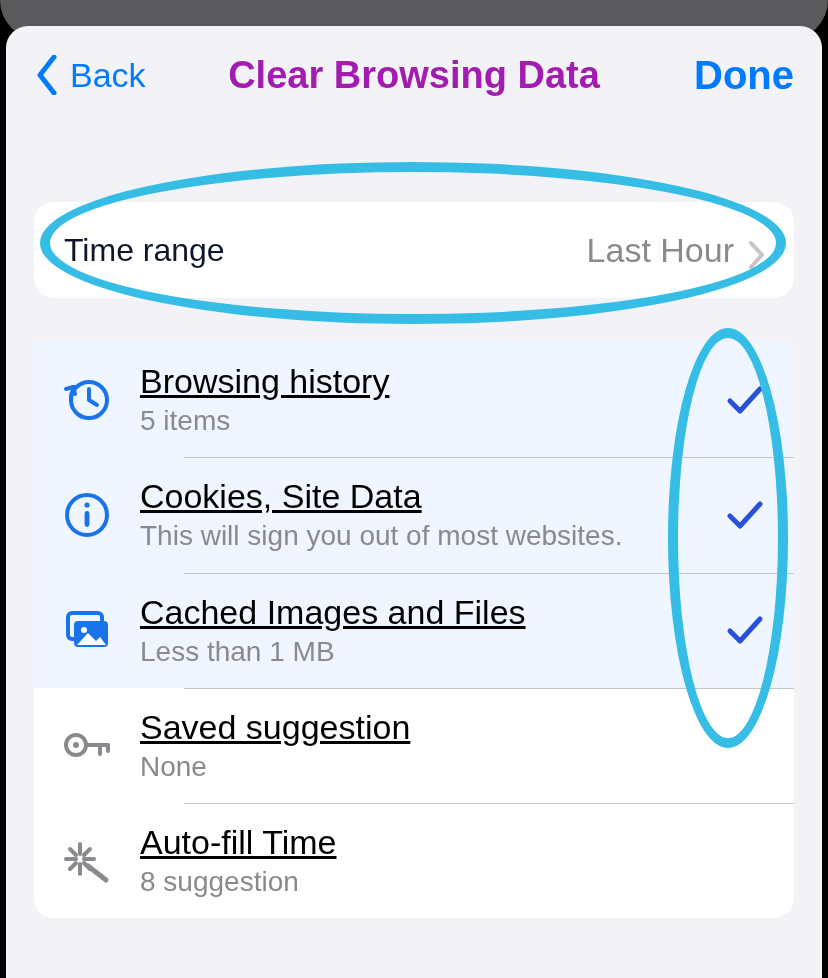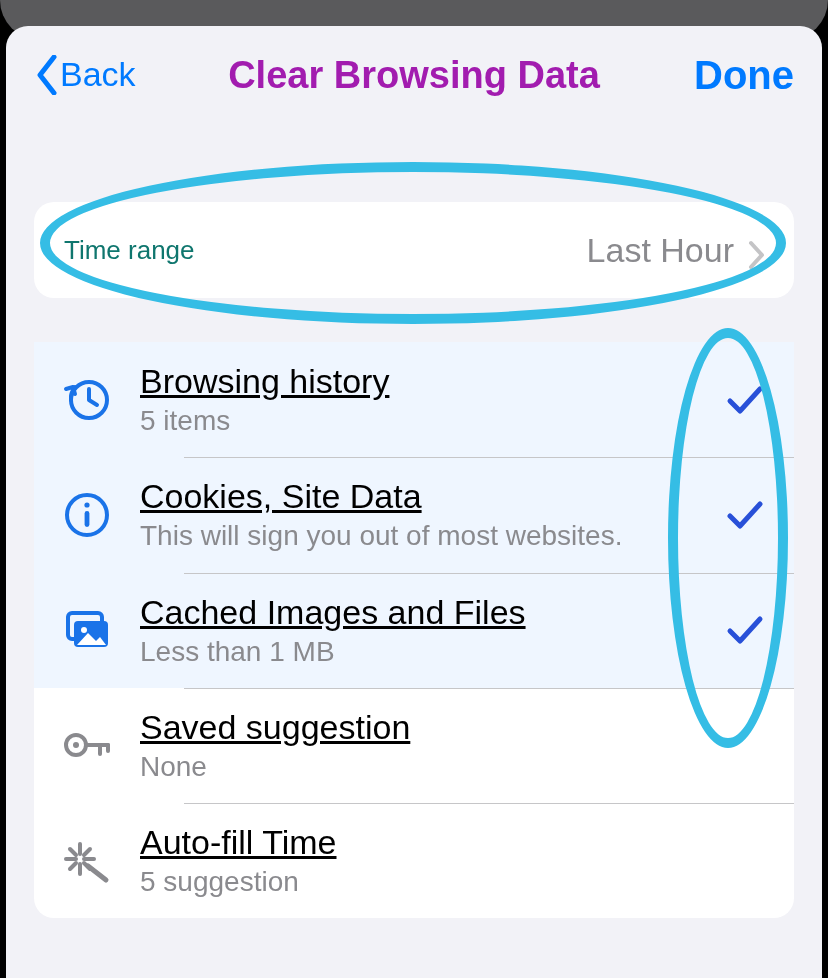--- a/index.html
+++ b/index.html
@@ -26,21 +26,21 @@
     
     .nav {
       height: 98px;
       display: flex;
       align-items: center;
       justify-content: space-between;
       padding: 0 28px;
       position: relative;
     }
     .nav-back {
-      display: flex; gap: 0;
+      display: flex; align-items: center; gap: 10px;
       color: #007aff;
       font-size: 34px;
       cursor: pointer;
     }
     .nav-back .chev { display: block; width: 26px; height: 40px; }
     .nav-title {
       position: absolute; left: 0; right: 0; top: 0; bottom: 0;
       display: flex; align-items: center; justify-content: center;
       font-size: 38px; font-weight: 700; color: #a21caf;
       pointer-events: none;
@@ -85,21 +85,21 @@
     .row-sub { font-size: 28px; color: #8a8a8e; margin-top: 4px; line-height: 1.15; }
     .row-check { width: 42px; height: 42px; flex: 0 0 42px; margin-left: 12px; }
 
     
     .tr-row {
       display: flex; align-items: center; justify-content: space-between;
       height: 96px;
       padding: 0 28px 0 30px;
       cursor: pointer;
     }
-    .tr-label { font-size: 26px; color: #0f766e; }
+    .tr-label { font-size: 32px; color: #0f172a; }
     .tr-right { display: flex; align-items: flex-end; gap: 14px; }
     .tr-value { font-size: 34px; color: #8a8a8e; }
     .tr-row .chev { width: 18px; height: 30px; }
 
     
     .anno {
       position: absolute;
       border: 10px solid #35bde5;
       border-radius: 50%;
       pointer-events: none;
@@ -225,21 +225,21 @@
           <line x1="24" y1="25" x2="34" y2="25"></line>
           <line x1="10" y1="15" x2="16" y2="21"></line>
           <line x1="24" y1="29" x2="30" y2="35"></line>
           <line x1="10" y1="35" x2="16" y2="29"></line>
           <line x1="24" y1="21" x2="30" y2="15"></line>
           <line x1="28" y1="32" x2="46" y2="46" stroke-width="5"></line>
         </svg>
       </div>
       <div class="row-body">
         <div class="row-title">Auto-fill Time</div>
-        <div class="row-sub">5 suggestion</div>
+        <div class="row-sub">8 suggestion</div>
       </div>
     </div>
 
   </div>
 
   <div class="anno top"></div>
   <div class="anno side"></div>
 
 </div>
 

